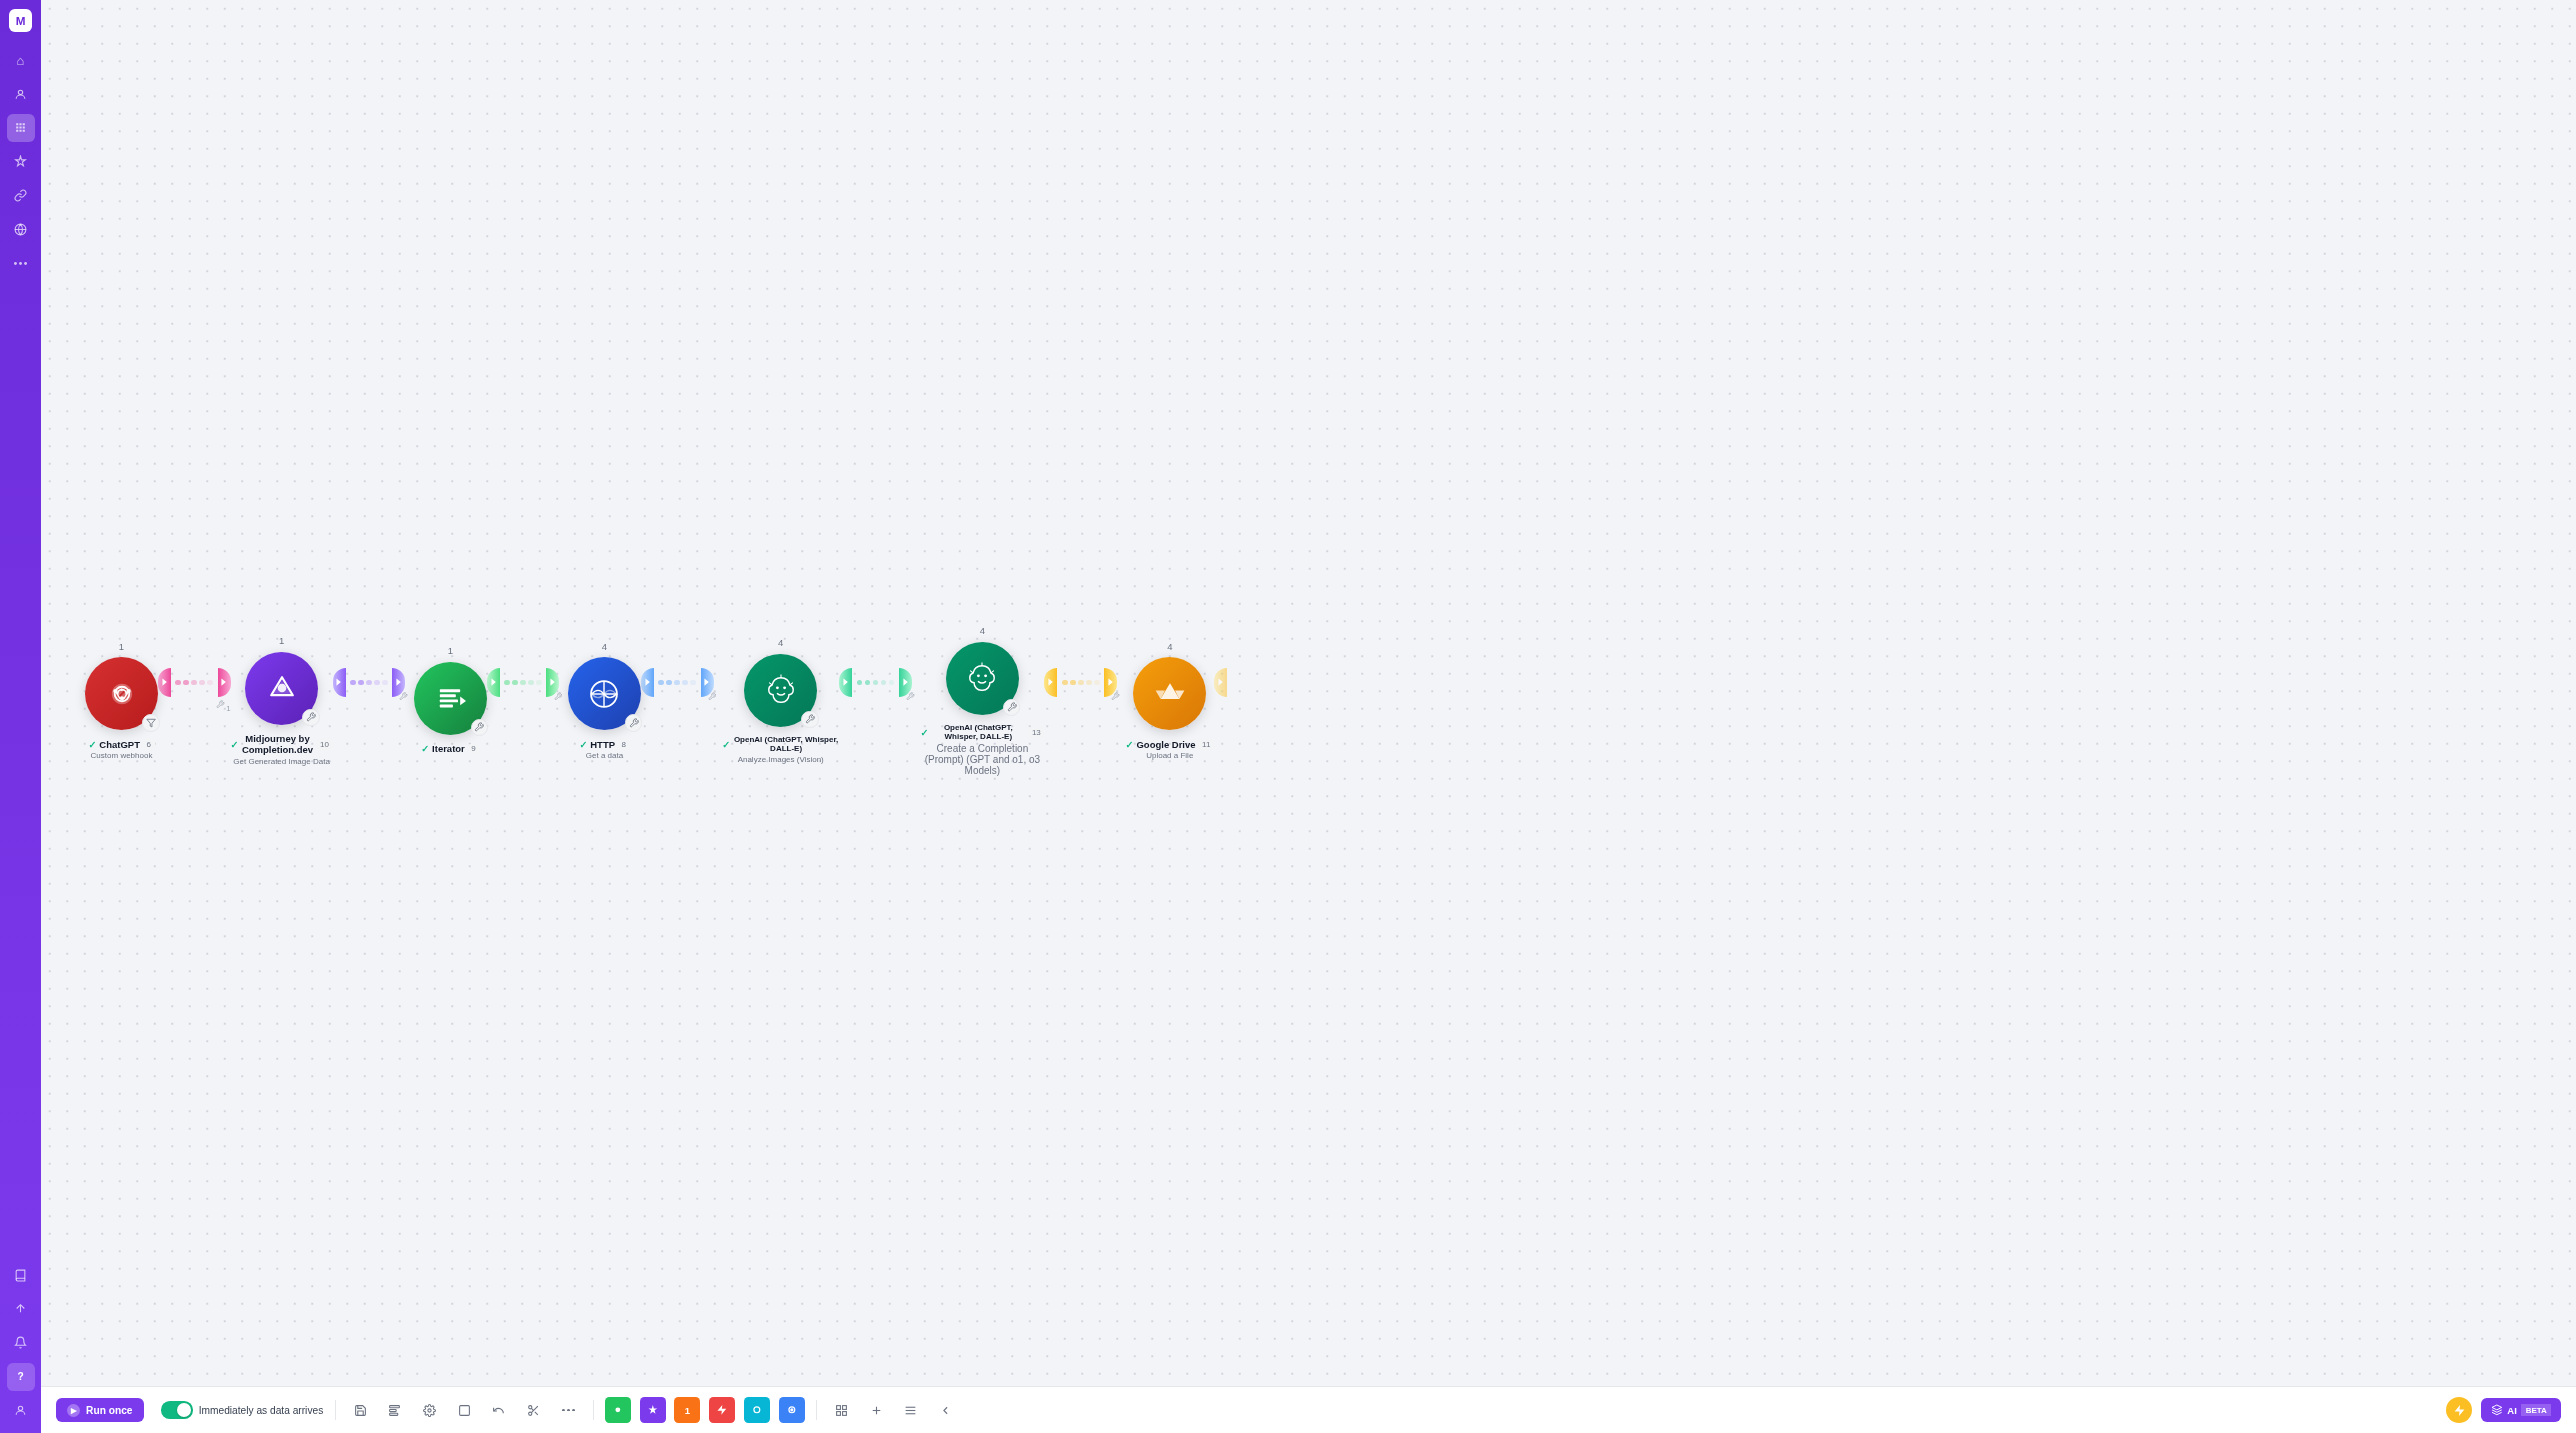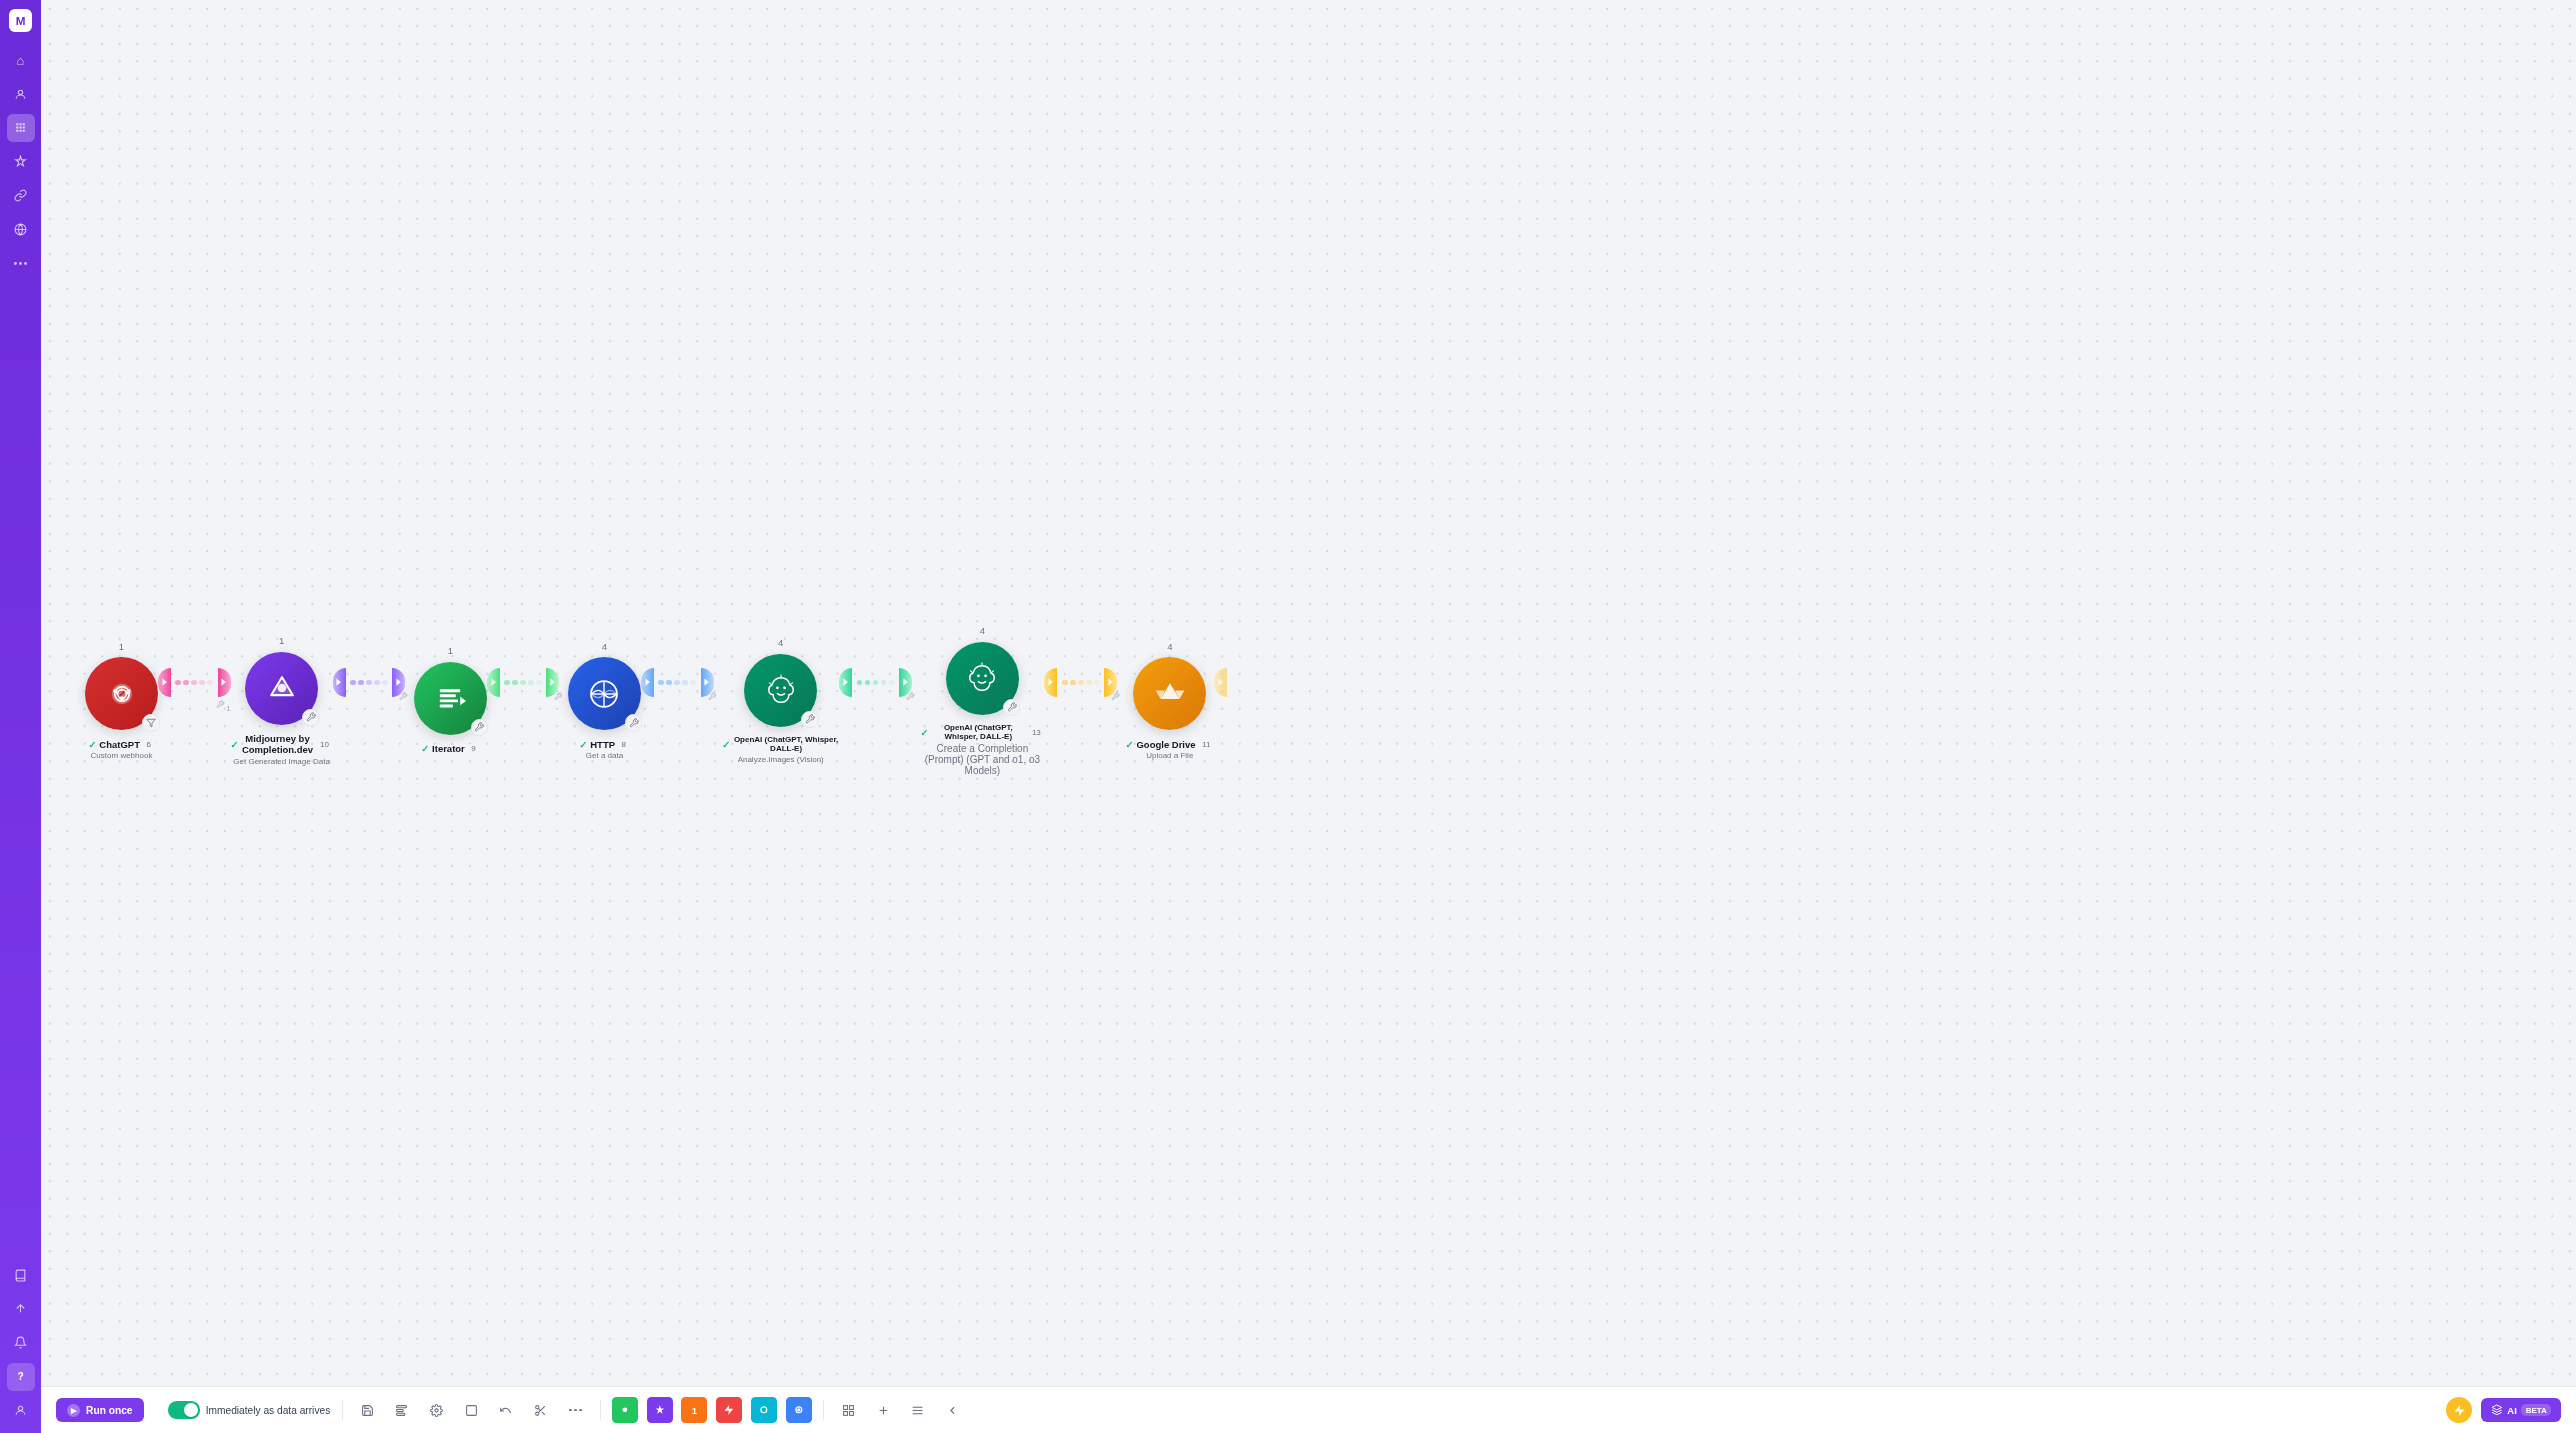--- a/index.html
+++ b/index.html
@@ -181,21 +181,21 @@
     .run-once-btn .play-icon {
       width: 13px; height: 13px;
       background: rgba(255,255,255,0.3);
       border-radius: 50%;
       display: flex; align-items: center; justify-content: center;
       font-size: 7.3px;
     }
 
     .toggle-group {
       display: flex; align-items: center; gap: 5.8px;
-      margin-left: 15px;
+      margin-left: 8px;
       text-align: right;
     }
     .toggle {
       width: 32px; height: 17.5px;
       background: #10b981;
       border-radius: 8.7px;
       position: relative;
       cursor: pointer;
     }
     .toggle-knob {
@@ -253,21 +253,21 @@
       border: none;
       border-radius: 50%;
       cursor: pointer;
       display: flex; align-items: center; justify-content: center;
       color: white;
       font-size: 11.7px;
     }
 
     .beta-badge {
       background: rgba(255,255,255,0.2);
-      border-radius: 5px;
+      border-radius: 0;
       padding: 1.5px 4.4px;
       font-size: 8px;
     }
 
     
     .arrow-line {
       display: flex; align-items: center;
       margin-bottom: 36px;
     }
 

